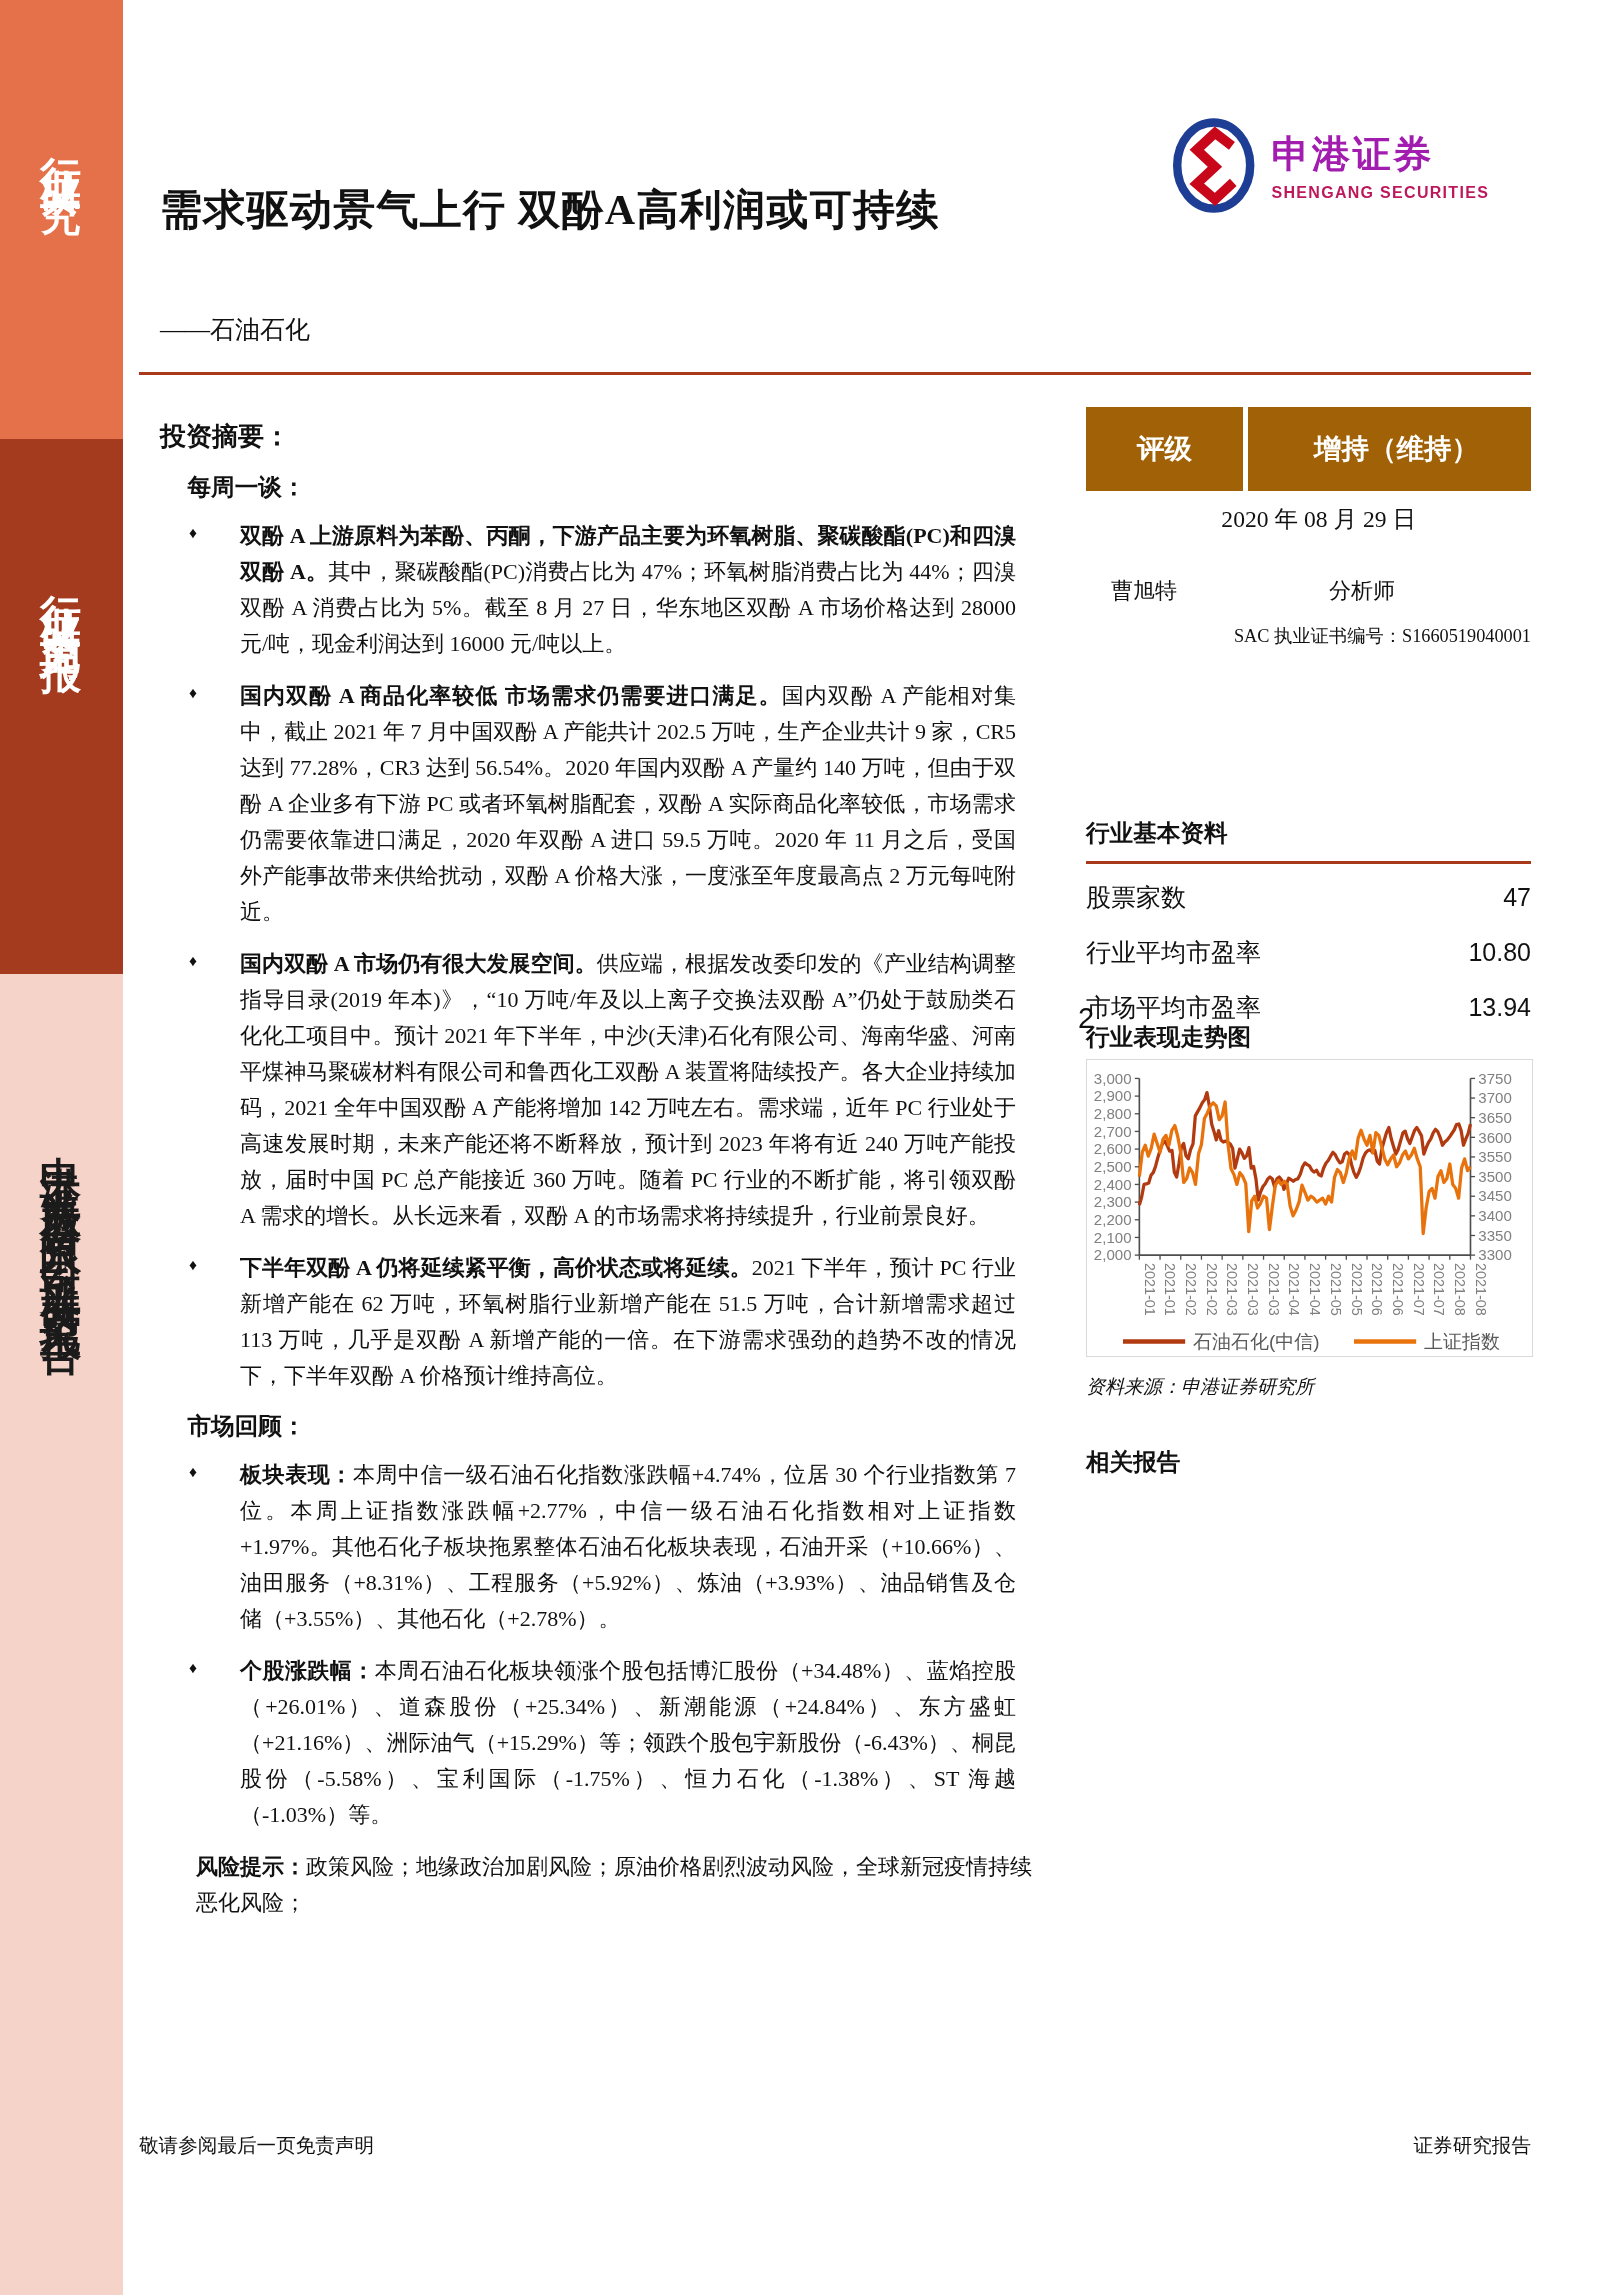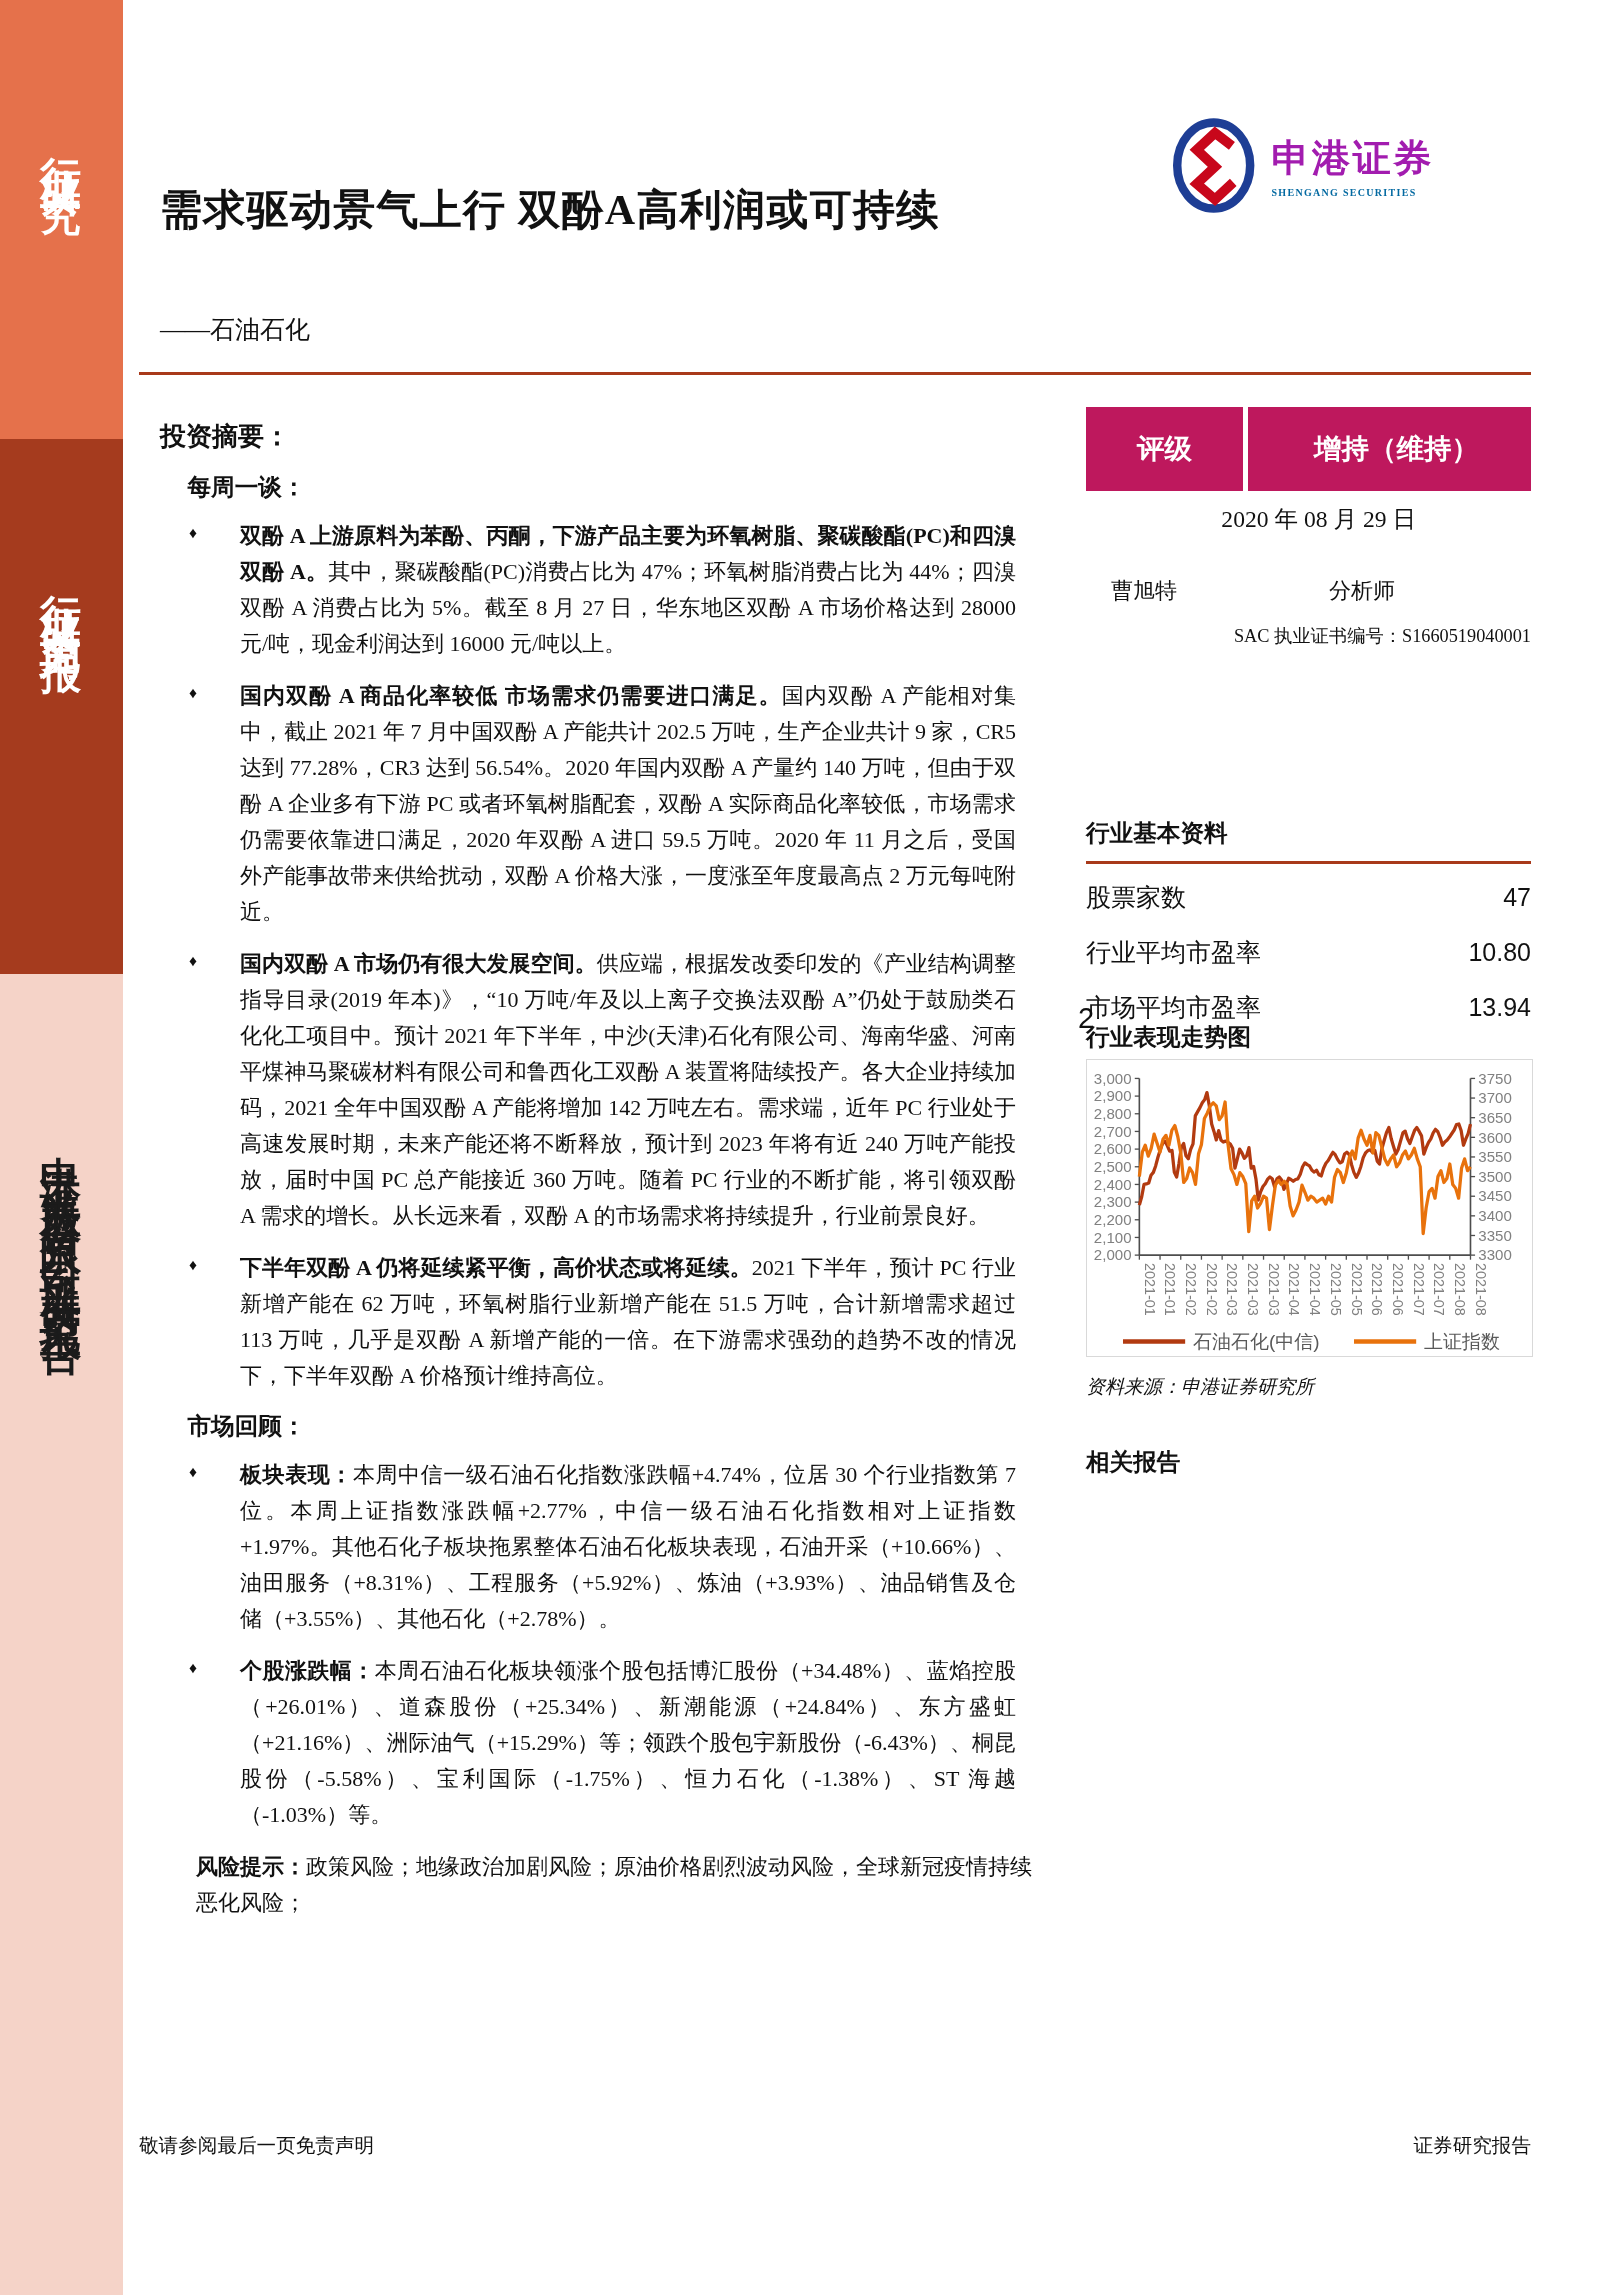--- a/index.html
+++ b/index.html
@@ -15,26 +15,26 @@
   .sb1 .vtext{padding-top:124px;}
   .sb2 .vtext{padding-top:123px;}
   .sb3 .vtext{padding-top:149px;color:#1b1b1b;}
   
   .title{position:absolute;left:160px;top:134px;width:844px;font-size:42px;font-weight:bold;
          line-height:96px;letter-spacing:1.3px;}
   .subtitle{position:absolute;left:160px;top:313px;font-size:25px;}
   .logo{position:absolute;left:1169px;top:116px;display:flex;align-items:center;gap:10.5px;}
   .logo-text .cn{font-size:38px;font-weight:bold;color:#a21caf;
                  font-family:"Liberation Sans","DejaVu Sans",sans-serif;letter-spacing:2.6px;}
-  .logo-text .en{font-size:10px;font-weight:600;color:#0369a1;letter-spacing:1.3px;
-                 font-family:Liberation Serif, serif;margin-top:3.9px;}
+  .logo-text .en{font-size:16px;font-weight:600;color:#be185d;letter-spacing:1.3px;
+                 font-family:Liberation Sans, sans-serif;margin-top:3.9px;}
   .hr-main{position:absolute;left:139px;top:372px;width:1392px;height:3.3px;background:#A8391A;}
   
   .rating{position:absolute;left:1086px;top:407px;width:445px;height:84px;display:flex;gap:5.2px;}
-  .rating .cell{background:#be185d;color:#fff;font-weight:bold;font-size:27.5px;
+  .rating .cell{background:#a16207;color:#fff;font-weight:bold;font-size:27.5px;
                 display:flex;align-items:center;justify-content:center;}
   .rating .c1{width:157px;}
   .rating .c2{flex:1;padding-left:14px;}
   .date{position:absolute;left:1086px;top:503px;width:445px;text-align:right;
         padding-right:0;font-size:23.6px;}
   .date span{display:inline-block;margin-right:115px;}
   .analyst{position:absolute;left:1086px;top:576px;width:445px;display:flex;font-size:22px;}
   .analyst .nm{margin-left:25px;}
   .analyst .tt{margin-left:152px;}
   .cert{position:absolute;left:1086px;top:623px;width:445px;font-size:18.3px;padding-left:23.6px;box-sizing:border-box;text-align:right;}

